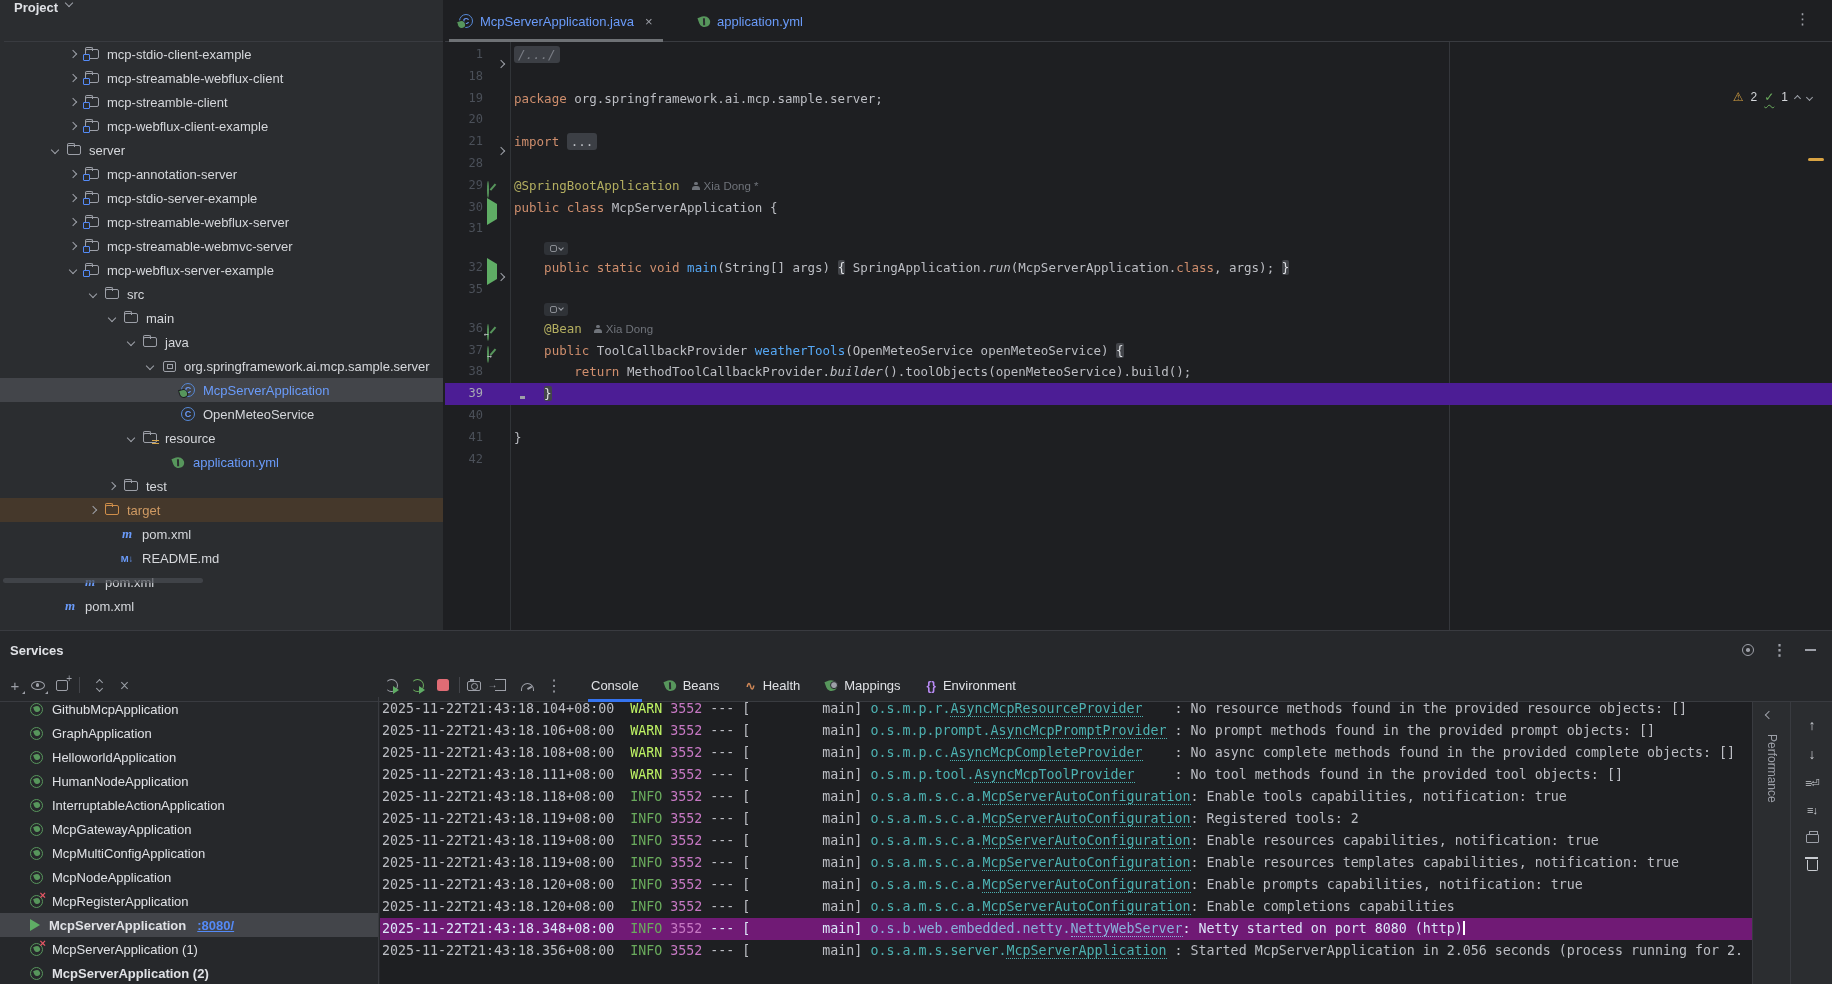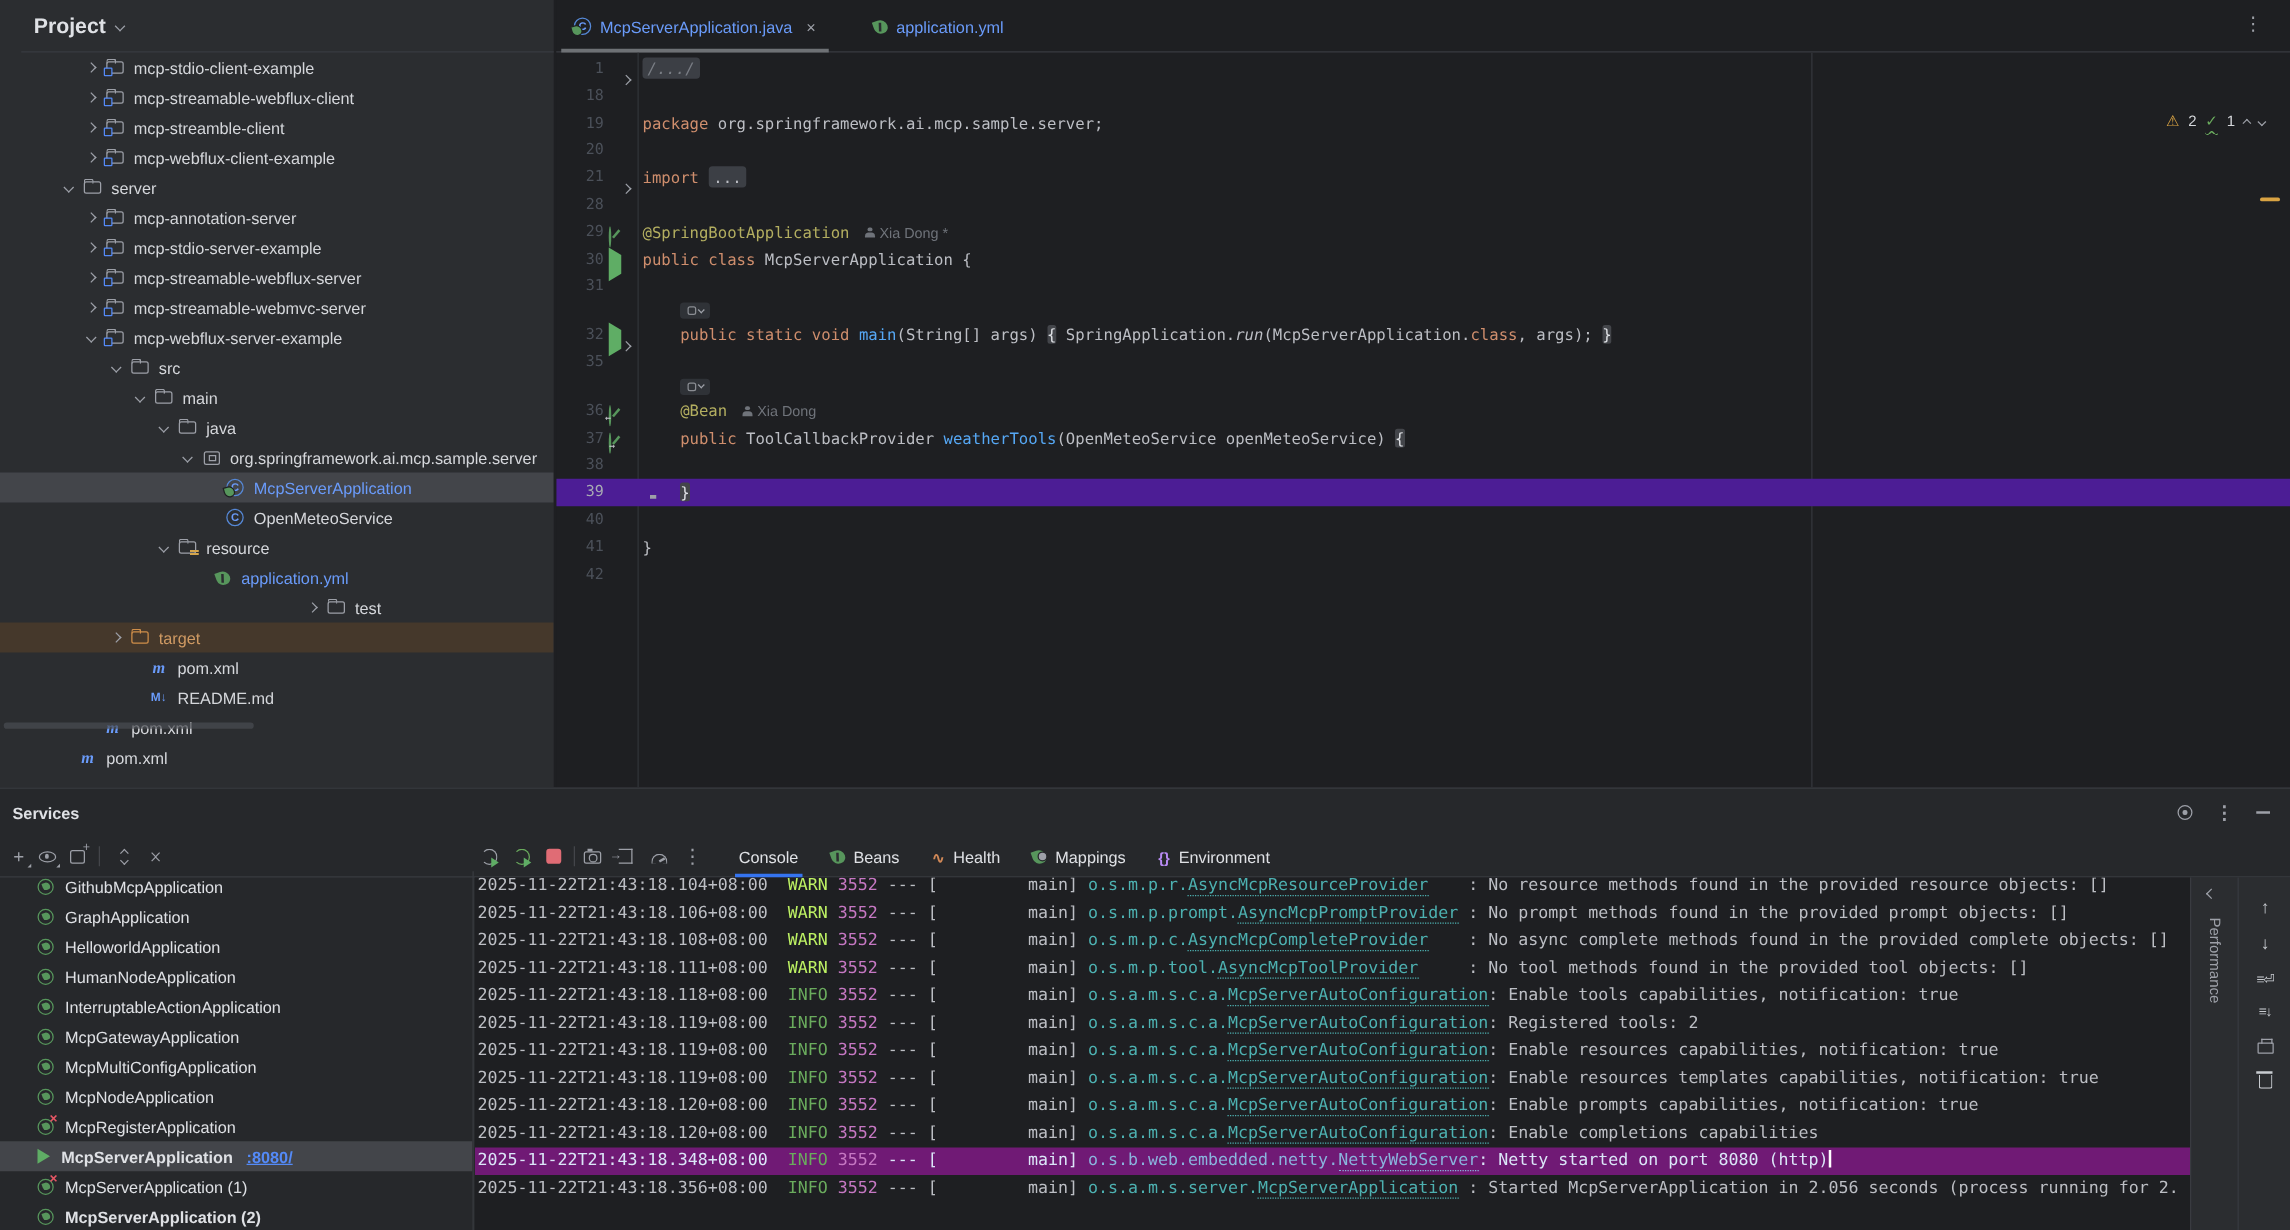--- a/index.html
+++ b/index.html
@@ -4,23 +4,23 @@
 <style>
   * { margin:0; padding:0; box-sizing:border-box; }
   html,body { width:1832px; height:984px; background:#1e1f22; overflow:hidden;
     font-family:"Liberation Sans", sans-serif; color:#dfe1e5; }
   .app { position:relative; width:1832px; height:984px; }
 
   
   .top { position:absolute; left:0; top:0; width:1832px; height:630px; }
   .project-panel { position:absolute; left:0; top:0; width:444px; height:630px;
     background:#2b2d30; border-right:1px solid #1e1f22; overflow:hidden; }
-  .pp-header { position:absolute; left:17px; top:0; width:100%; height:42px;
-    border-bottom:1px solid #393b40; display:flex; align-items:center; padding-left:10px;
-    font-size:17px; font-weight:bold; color:#dfe1e5; }
+  .pp-header { position:absolute; left:4px; top:0; width:100%; height:42px;
+    border-bottom:1px solid #393b40; display:flex; align-items:flex-start; padding-left:10px;
+    font-size:13px; font-weight:bold; color:#dfe1e5; }
   .pp-header .chv { margin-left:8px; }
   .pp-tree { position:absolute; left:0; top:42px; width:100%; bottom:0; overflow:hidden; }
   .trow { position:relative; height:24px; display:flex; align-items:center; font-size:13px;
     color:#d5d7db; white-space:nowrap; }
   .trow.sel { background:#43454a; }
   .trow.target-row { background:#45382b; }
   .trow .lbl { margin-left:5px; }
   .trow .lbl.blue { color:#6a9bfa; }
   .trow .lbl.orange { color:#cf9a63; }
   .chvslot { width:18px; display:flex; justify-content:center; flex:none; }
@@ -352,21 +352,21 @@
             </span>
             <span class="lbl">resource</span>
           </div>
           <div class="trow" style="padding-left: 150px;">
             <span class="chvslot"></span>
             <span class="icoslot">
               <span class="i-leaf"></span>
             </span>
             <span class="lbl blue">application.yml</span>
           </div>
-          <div class="trow" style="padding-left: 103px; justify-content: center;">
+          <div class="trow" style="padding-left: 103px;">
             <span class="chvslot">
               <span class="chv r"></span>
             </span>
             <span class="icoslot">
               <span class="i-folder"></span>
             </span>
             <span class="lbl">test</span>
           </div>
           <div class="trow target-row" style="padding-left: 84px;">
             <span class="chvslot">
@@ -444,21 +444,21 @@
             <div class="crow"><span class="num">32</span><span class="gico"><span class="i-run"></span></span><span class="fold"><span class="chv r"></span></span><span class="ctext"><span class="tk d">    </span><span class="tk k">public static void</span><span class="tk d"> </span><span class="tk m">main</span><span class="tk d">(String[] args) </span><span class="tk br">{</span><span class="tk d"> SpringApplication.</span><span class="tk it">run</span><span class="tk d">(McpServerApplication.</span><span class="tk k">class</span><span class="tk d">, args); </span><span class="tk br">}</span></span></div>
             <div class="crow"><span class="num">35</span><span class="ctext"></span></div>
             <div class="irow">
               <span class="inlay-chip">
                 <i></i>
                 <span class="chv d"></span>
               </span>
             </div>
             <div class="crow"><span class="num">36</span><span class="gico"><span class="i-bean arr-l"></span></span><span class="ctext"><span class="tk d">    </span><span class="tk a">@Bean</span><span class="author"><span class="i-person"></span><span>Xia Dong</span></span></span></div>
             <div class="crow"><span class="num">37</span><span class="gico"><span class="i-bean arr-r"></span></span><span class="ctext"><span class="tk d">    </span><span class="tk k">public</span><span class="tk d"> ToolCallbackProvider </span><span class="tk m">weatherTools</span><span class="tk d">(OpenMeteoService openMeteoService) </span><span class="tk br">{</span></span></div>
-            <div class="crow"><span class="num">38</span></div>
+            <div class="crow"><span class="num">38</span><span class="ctext"><span class="tk d">        </span><span class="tk k">return</span><span class="tk d"> MethodToolCallbackProvider.</span><span class="tk it">builder</span><span class="tk d">().toolObjects(openMeteoService).build();</span></span></div>
             <div class="crow caret-line"><span class="num cur">39</span><span class="bulbwrap"><span class="i-bulb"></span></span><span class="ctext"><span class="tk d">    </span><span class="tk br">}</span></span></div>
             <div class="crow"><span class="num">40</span><span class="ctext"></span></div>
             <div class="crow"><span class="num">41</span><span class="ctext"><span class="tk d">}</span></span></div>
             <div class="crow"><span class="num">42</span><span class="ctext"></span></div>
           </div>
         <div class="inspect">
           <span class="warn">⚠</span>
           <span>2</span>
           <span class="ok">✓</span>
           <span>1</span>

